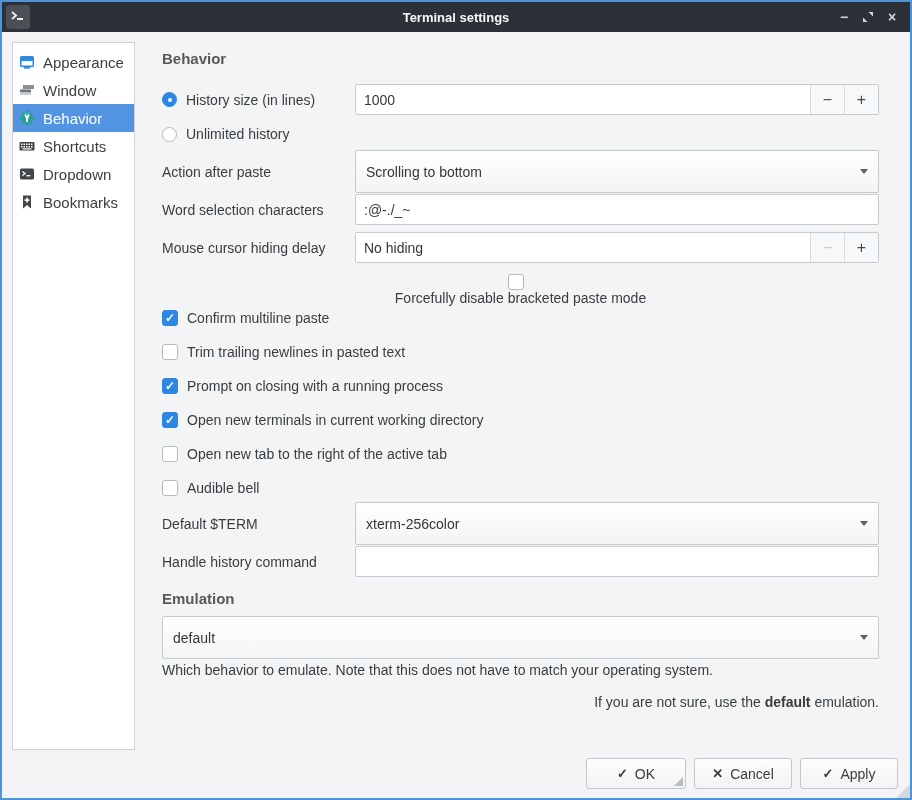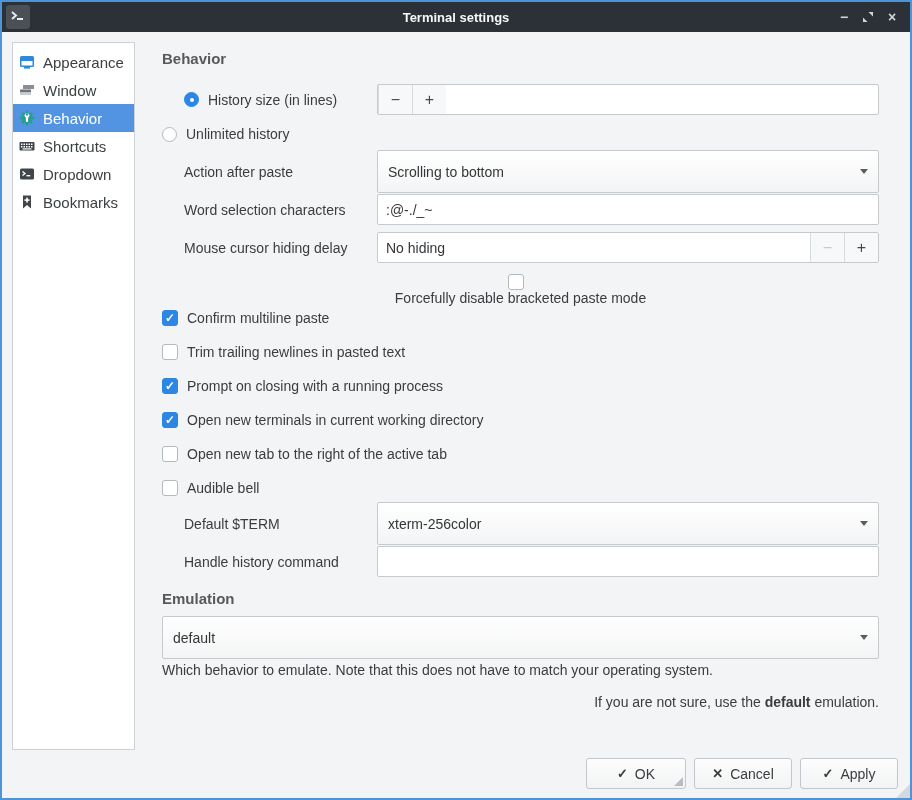--- a/index.html
+++ b/index.html
@@ -40,21 +40,21 @@
     height:28px; display:flex; align-items:center; padding-left:6px;
     font-size:15px; color:#3c4043; cursor:default;
   }
   .side-item .s-icon { width:16px; height:16px; margin-right:8px; flex:none; display:flex; }
   .side-item.selected { background:#5294e2; color:#ffffff; }
 
   
   .main { position:absolute; left:160px; top:40px; width:717px; height:716px; }
   .row { position:absolute; left:0; width:717px; display:flex; align-items:center; }
   .heading { font-size:15px; font-weight:bold; color:#57595b; }
-  .form-label { width:193px; font-size:14px; color:#3a3d3f; flex:none;margin-left:22px; }
+  .form-label { width:193px; font-size:14px; color:#3a3d3f; flex:none; }
   .field-area { flex:1; display:flex; }
 
   .entry {
     height:31px; border:1px solid #c6cacd; border-radius:2px; background:#fff;
     font-family:"Liberation Sans", sans-serif; font-size:14px; color:#33373a;
     padding:0 8px; width:100%; outline:none;
   }
 
   .spinbox {
     display:flex; height:31px; border:1px solid #c6cacd; border-radius:2px;
@@ -244,20 +244,21 @@
       <span class="heading">Behavior</span>
     </div>
 
     <div class="row" style="top:42px; height:31px;">
       <span class="form-label" style="display:flex; align-items:center;">
         <span class="radio selected"></span>
         <span class="ctrl-label">History size (in lines)</span>
       </span>
       <span class="field-area">
         <span class="spinbox">
+          <input class="spin-entry" value="1000" style="">
           <span class="spin-btn">−</span>
           <span class="spin-btn">+</span>
         </span>
       </span>
     </div>
 
     <div class="row" style="top:82px; height:20px;">
       <span class="radio"></span>
       <span class="ctrl-label">Unlimited history</span>
     </div>

